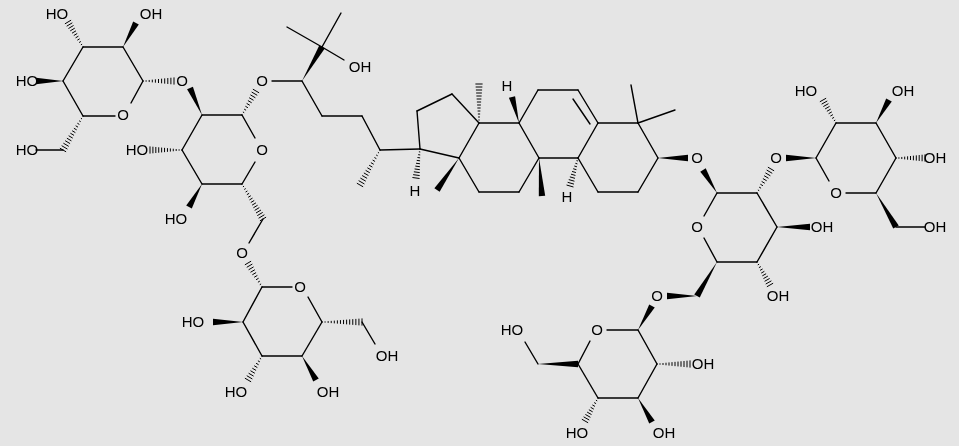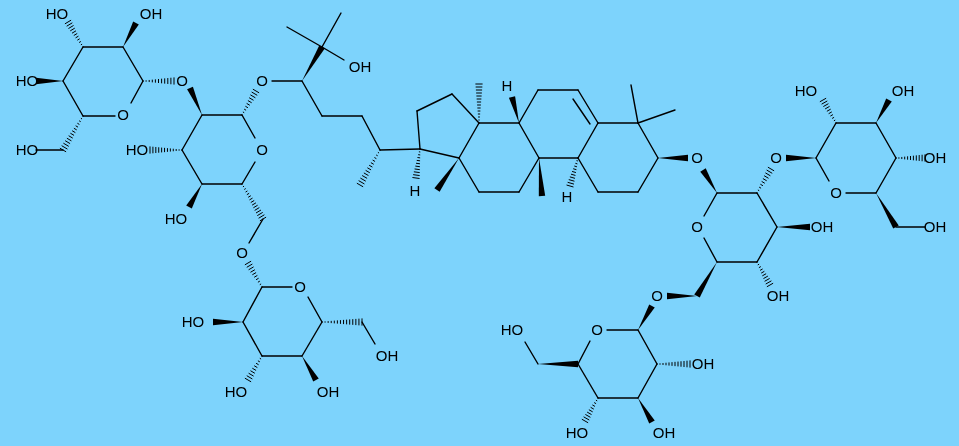--- a/index.html
+++ b/index.html
@@ -1,16 +1,16 @@
 <!DOCTYPE html>
 <html><head>
 <meta charset="utf-8">
 <style>
   html,body{margin:0;padding:0;background:#ffffff;}
-  #canvas{position:relative;width:959px;height:446px;overflow:hidden;background:#7dd3fc;}
+  #canvas{position:relative;width:959px;height:446px;overflow:hidden;background:#e5e5e5;}
   svg{position:absolute;left:0;top:0;}
   .bond{stroke:#000;stroke-width:1.4;fill:none;stroke-linecap:round;}
   .atom{font-family:"Liberation Sans",sans-serif;font-size:15px;fill:#000;}
 </style>
 </head>
 <body>
 
 <div id="canvas">
   <svg id="mol" width="959" height="446" viewBox="0 0 959 446" xmlns="http://www.w3.org/2000/svg">
     <g id="bonds">

